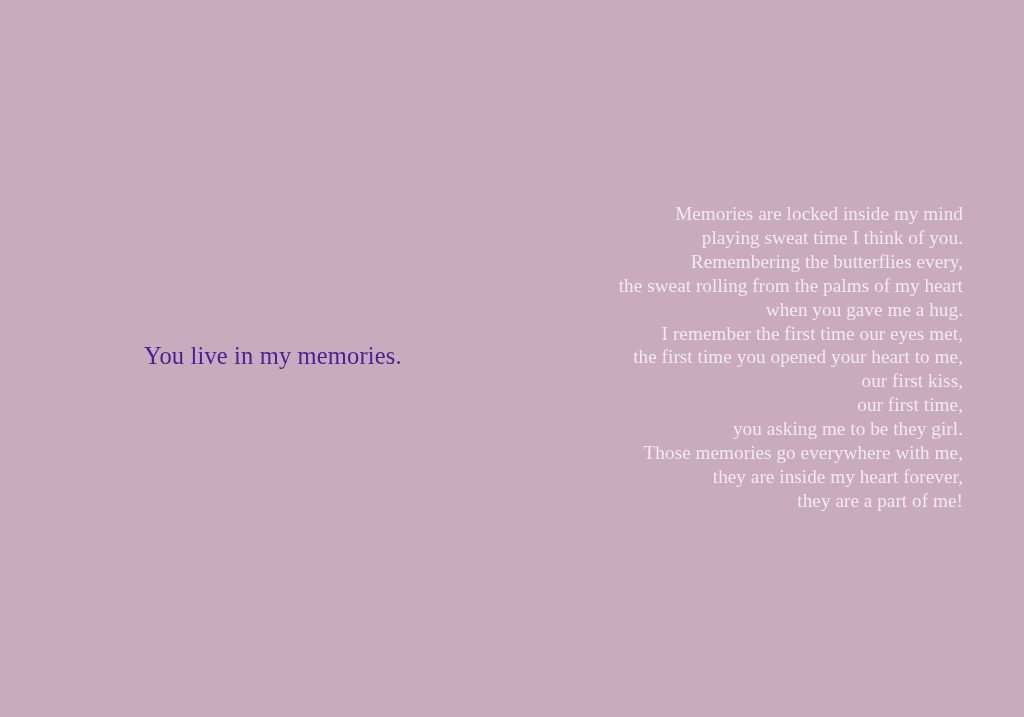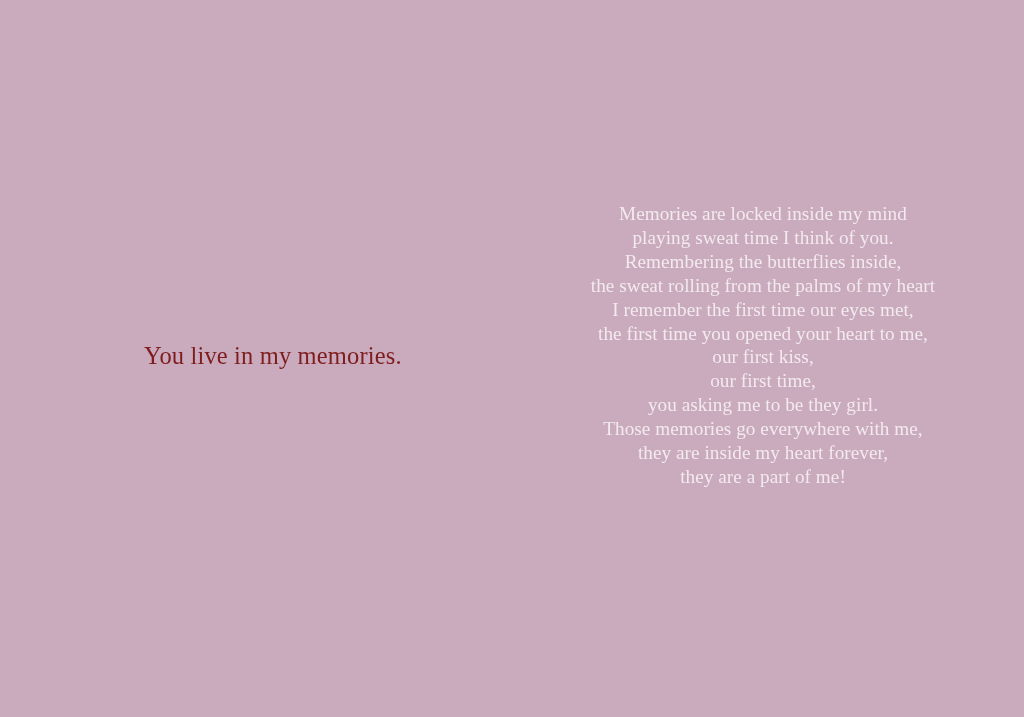--- a/index.html
+++ b/index.html
@@ -28,21 +28,21 @@
     left: 144px;
     top: 341px;
     width: 340px;
   }
   #heading-text {
     margin: 0;
     font-size: 24.5px;
     line-height: 30px;
     font-weight: normal;
     letter-spacing: 0.15px;
-    color: #7f1d1d;
+    color: #4c1d95;
     white-space: nowrap;
     font-variant-ligatures: common-ligatures;
   }
 
   
   #poem-block {
     position: absolute;
     left: 563px;
     top: 202px;
     width: 400px;
@@ -50,36 +50,38 @@
   }
   .poem-line {
     margin: 0;
     font-size: 19.2px;
     line-height: 23.9px;
     font-weight: normal;
     letter-spacing: 0.05px;
     color: #f3eaee;
     white-space: nowrap;
     font-variant-ligatures: common-ligatures;
+    text-align: right;
   }
 </style>
 </head>
 <body>
 
 <div id="poster">
 
   <div id="heading-block">
     <p id="heading-text">You live in my memories.</p>
   </div>
 
   <div id="poem-block">
     <p class="poem-line">Memories are locked inside my mind</p>
     <p class="poem-line">playing sweat time I think of you.</p>
-    <p class="poem-line">Remembering the butterflies inside,</p>
+    <p class="poem-line">Remembering the butterflies every,</p>
     <p class="poem-line">the sweat rolling from the palms of my heart</p>
+    <p class="poem-line">when you gave me a hug.</p>
     <p class="poem-line">I remember the first time our eyes met,</p>
     <p class="poem-line">the first time you opened your heart to me,</p>
     <p class="poem-line">our first kiss,</p>
     <p class="poem-line">our first time,</p>
     <p class="poem-line">you asking me to be they girl.</p>
     <p class="poem-line">Those memories go everywhere with me,</p>
     <p class="poem-line">they are inside my heart forever,</p>
     <p class="poem-line">they are a part of me!</p>
   </div>
 

